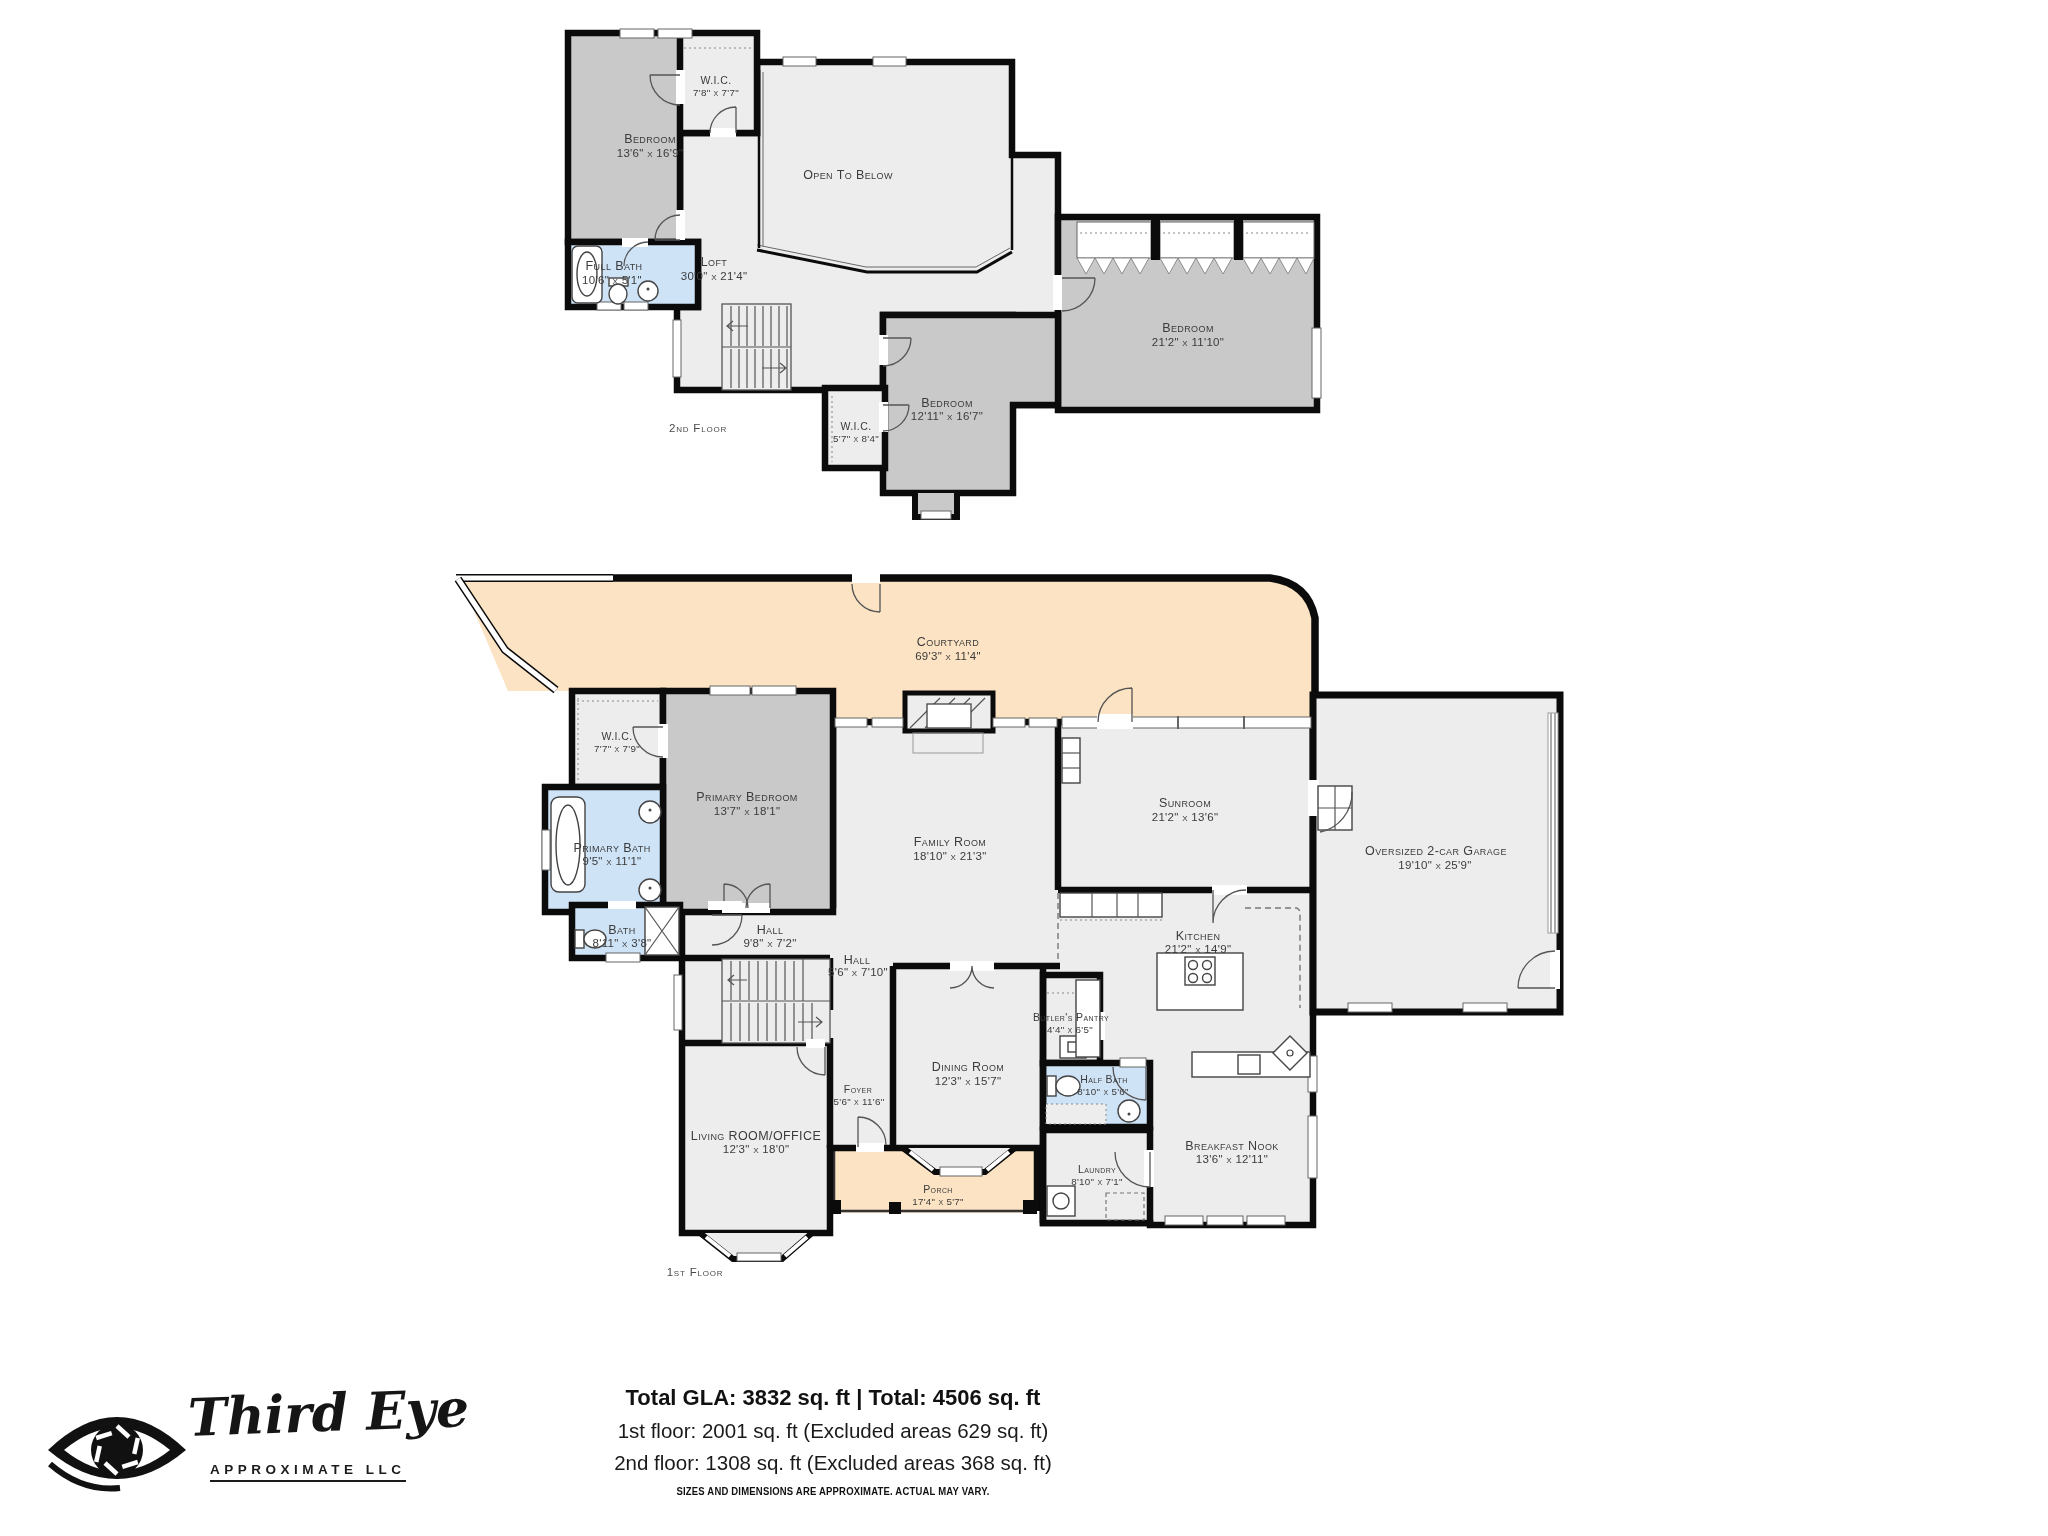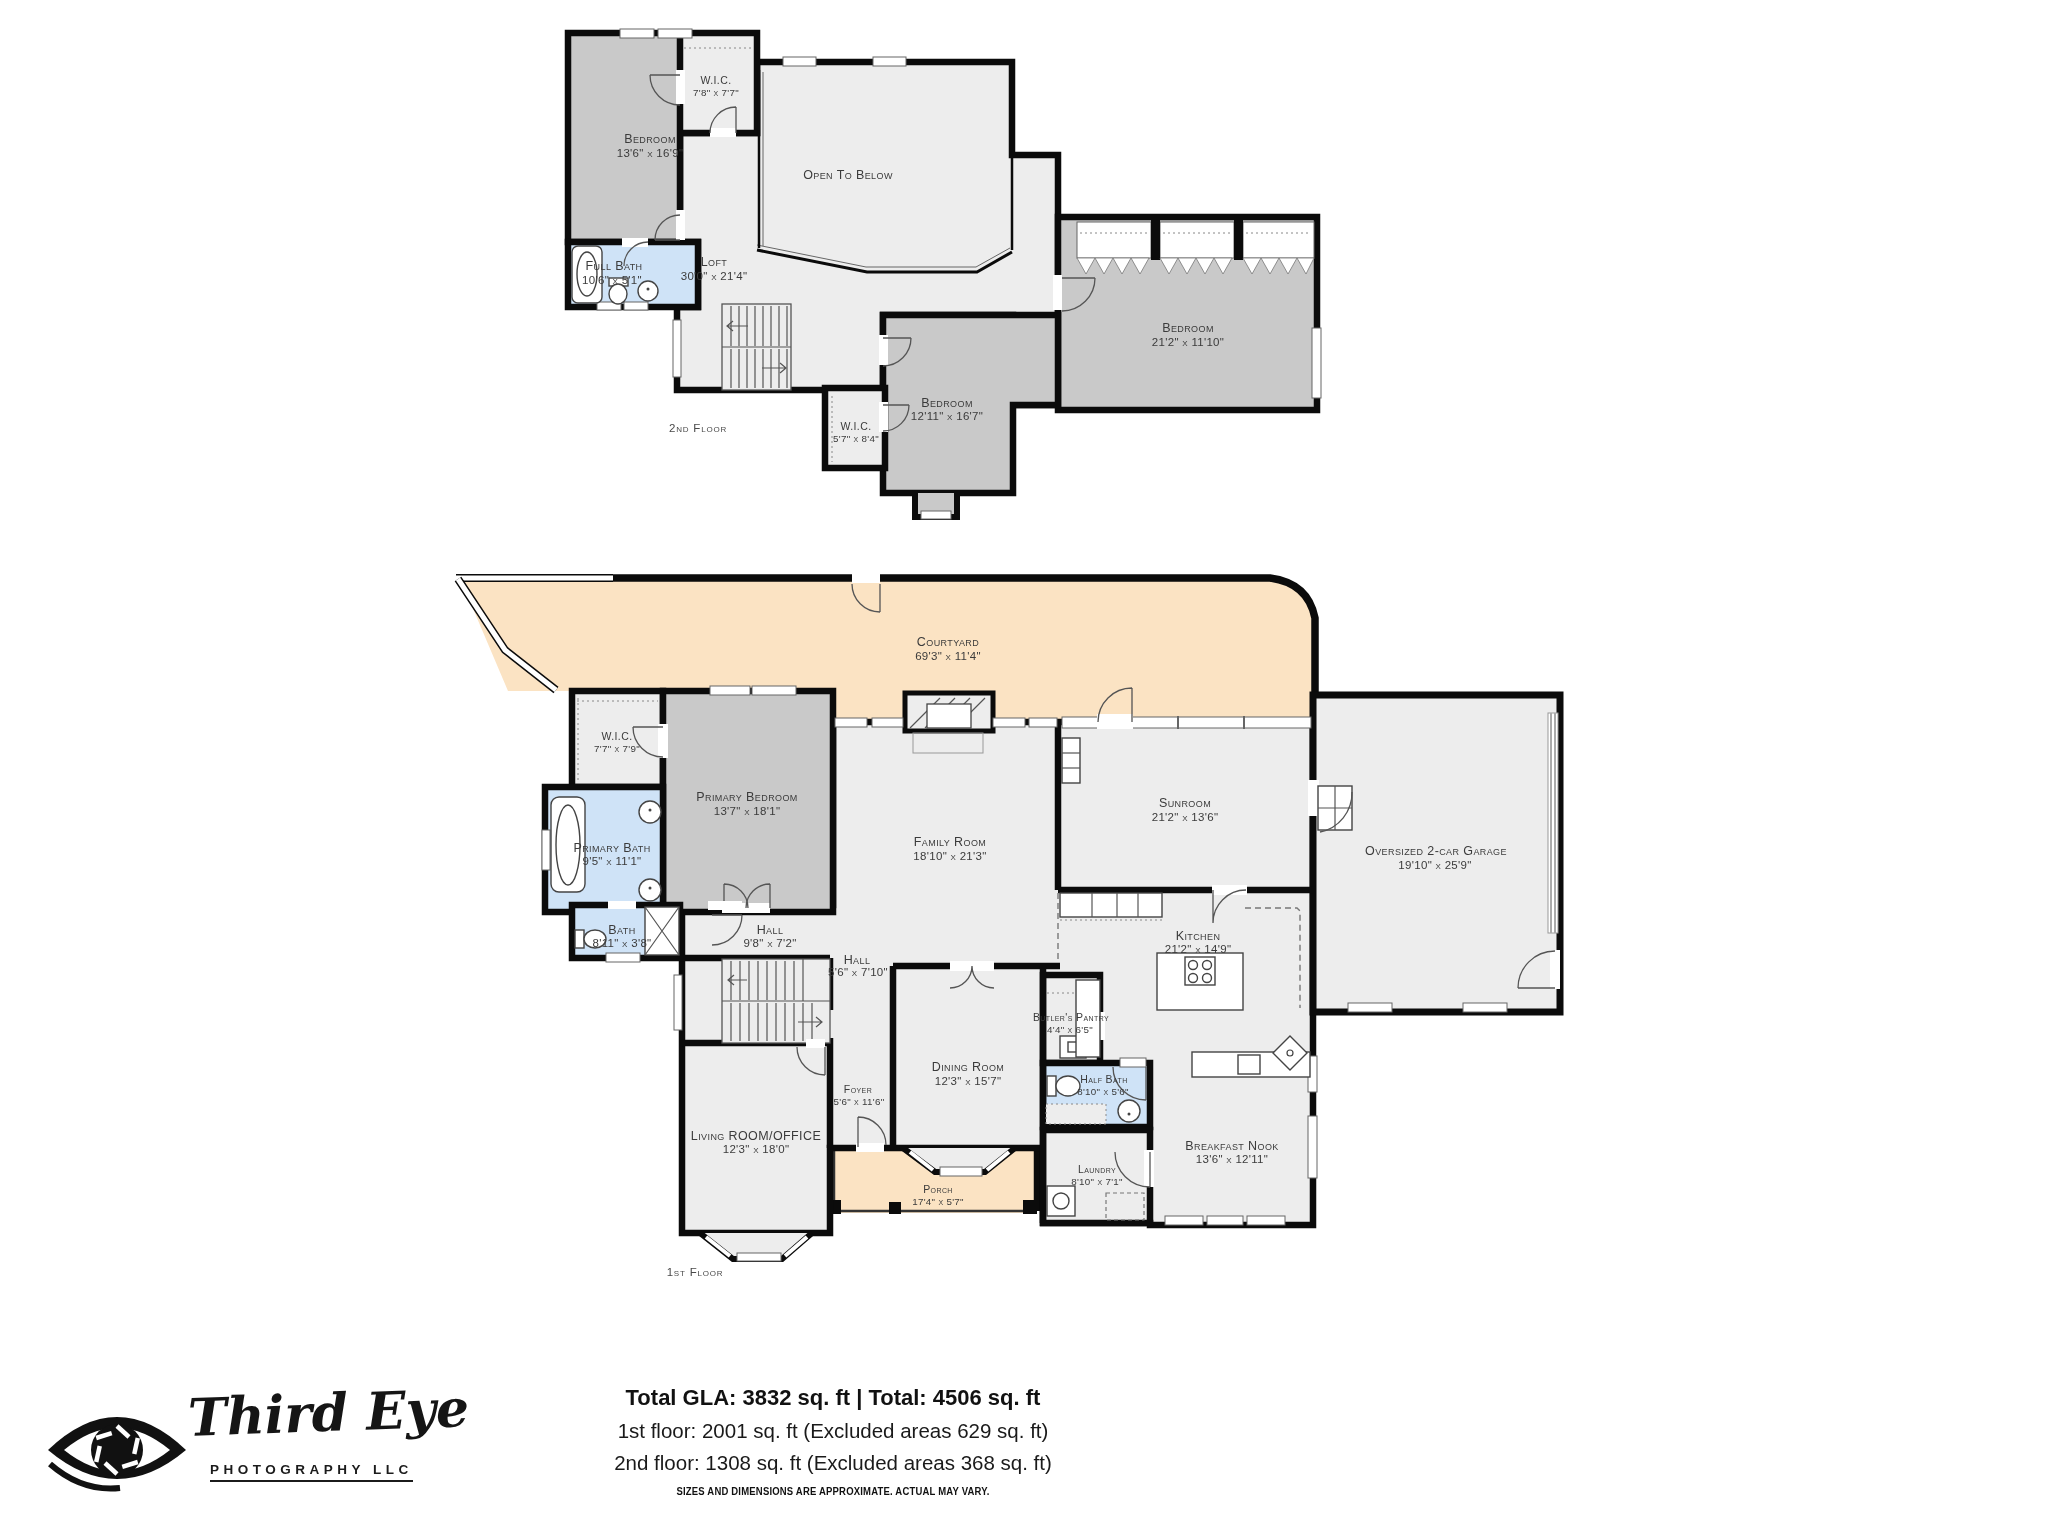--- a/index.html
+++ b/index.html
@@ -430,15 +430,15 @@
       <line x1="75" y1="28" x2="87" y2="39"></line>
       <line x1="75" y1="28" x2="87" y2="39" transform="rotate(60 75 52)"></line>
       <line x1="75" y1="28" x2="87" y2="39" transform="rotate(120 75 52)"></line>
       <line x1="75" y1="28" x2="87" y2="39" transform="rotate(180 75 52)"></line>
       <line x1="75" y1="28" x2="87" y2="39" transform="rotate(240 75 52)"></line>
       <line x1="75" y1="28" x2="87" y2="39" transform="rotate(300 75 52)"></line>
     </g>
     <path d="M8,66 Q40,94 78,90" stroke="#111" stroke-width="6" fill="none"></path>
   </svg>
   <div class="script">Third Eye</div>
-  <div class="tag">PHOTOGRAPHY LLC</div>
+  <div class="tag">APPROXIMATE LLC</div>
 </div>
 </div>
 
 </body></html>

